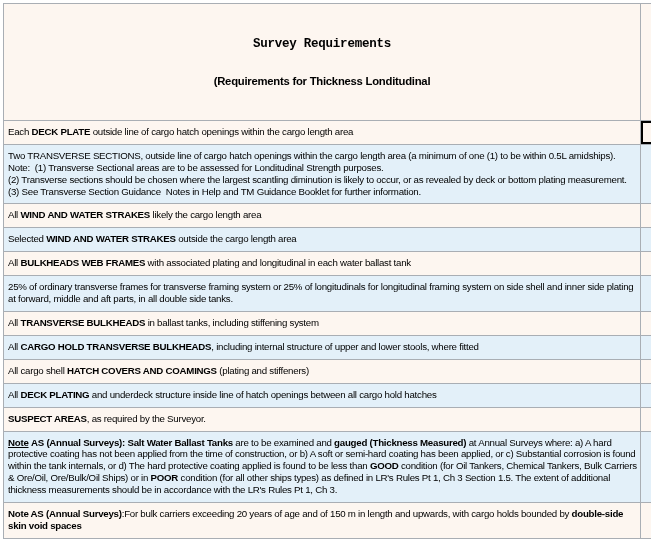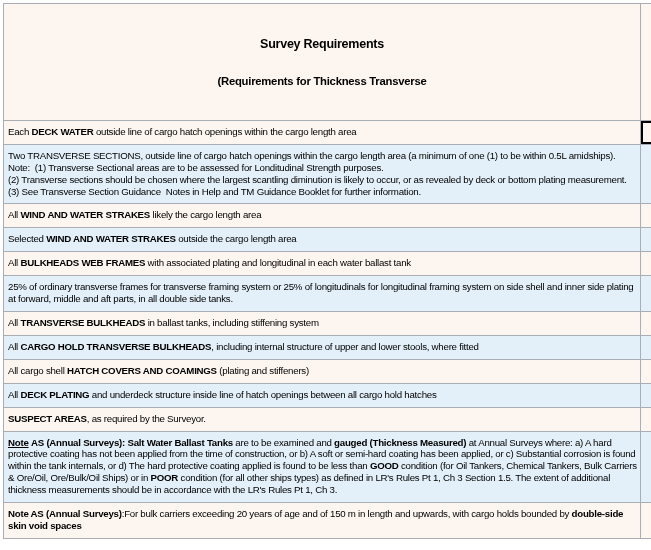--- a/index.html
+++ b/index.html
@@ -42,48 +42,48 @@
     border-left:1px solid var(--line);
   }
   .cell-side.focused{
     box-shadow:inset 0 0 0 2px #000;
   }
   .title-cell{
     text-align:center;
     padding:9px 4px 9px 4px;
   }
   .title{
-    font-family:Liberation Sans, sans-serif;
+    font-family:Liberation Mono, monospace;
     font-weight:bold;
     font-size:12.5px;
     line-height:14px;
   }
   .subtitle{
     font-family:"Liberation Sans",sans-serif;
     font-weight:bold;
     font-size:11.3px;
     line-height:12.5px;
   }
   .b{font-weight:bold;}
   .u{text-decoration:underline;}
 </style>
 </head>
 <body>
 
 <div class="table">
   <div class="row base">
     <div class="cell-text title-cell">
       <div class="title">Survey Requirements</div>
-      <div class="subtitle">(Requirements for Thickness Transverse</div>
+      <div class="subtitle">(Requirements for Thickness Londitudinal</div>
     </div>
     <div class="cell-side"></div>
   </div>
   <div>
       <div class="row base">
-        <div class="cell-text"><span>Each </span><span class="b">DECK WATER</span><span> outside line of cargo hatch openings within the cargo length area</span></div>
+        <div class="cell-text"><span>Each </span><span class="b">DECK PLATE</span><span> outside line of cargo hatch openings within the cargo length area</span></div>
         <div class="cell-side focused"></div>
       </div>
       <div class="row alt">
         <div class="cell-text"><span>Two TRANSVERSE SECTIONS, outside line of cargo hatch openings within the cargo length area (a minimum of one (1) to be within 0.5L amidships).
 Note:  (1) Transverse Sectional areas are to be assessed for Londitudinal Strength purposes.
 (2) Transverse sections should be chosen where the largest scantling diminution is likely to occur, or as revealed by deck or bottom plating measurement.
 (3) See Transverse Section Guidance  Notes in Help and TM Guidance Booklet for further information.</span></div>
         <div class="cell-side"></div>
       </div>
       <div class="row base">

